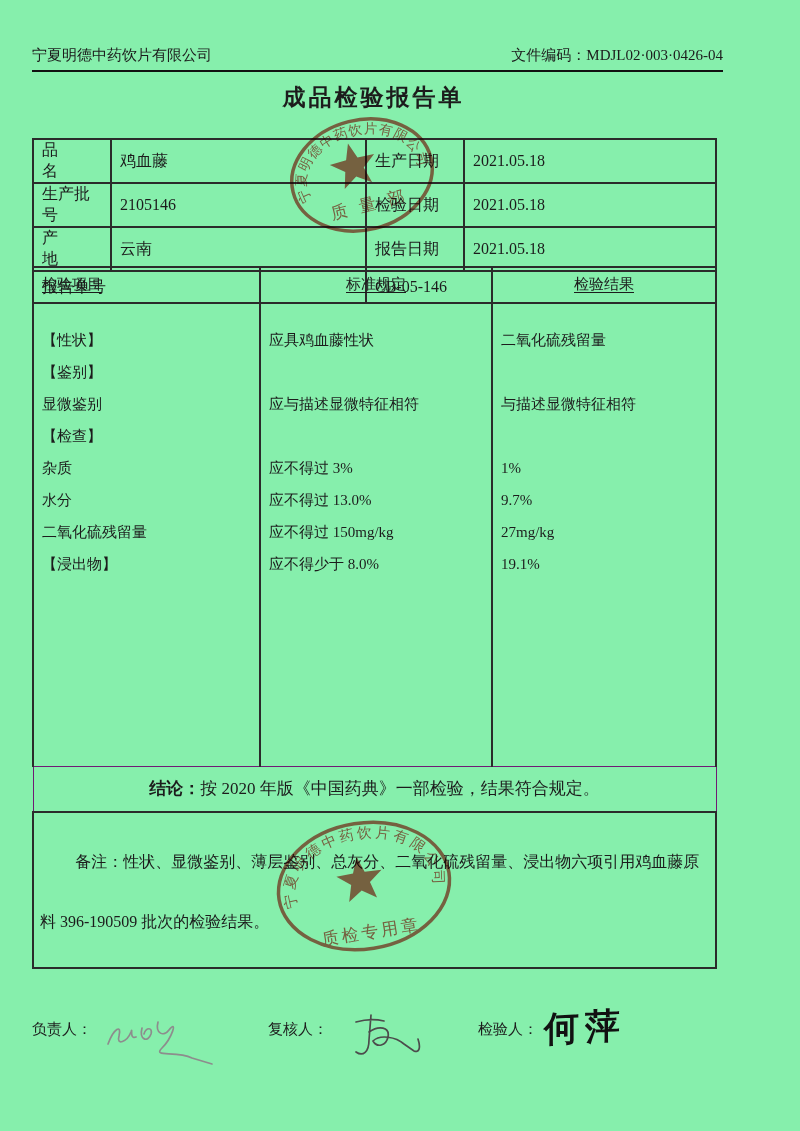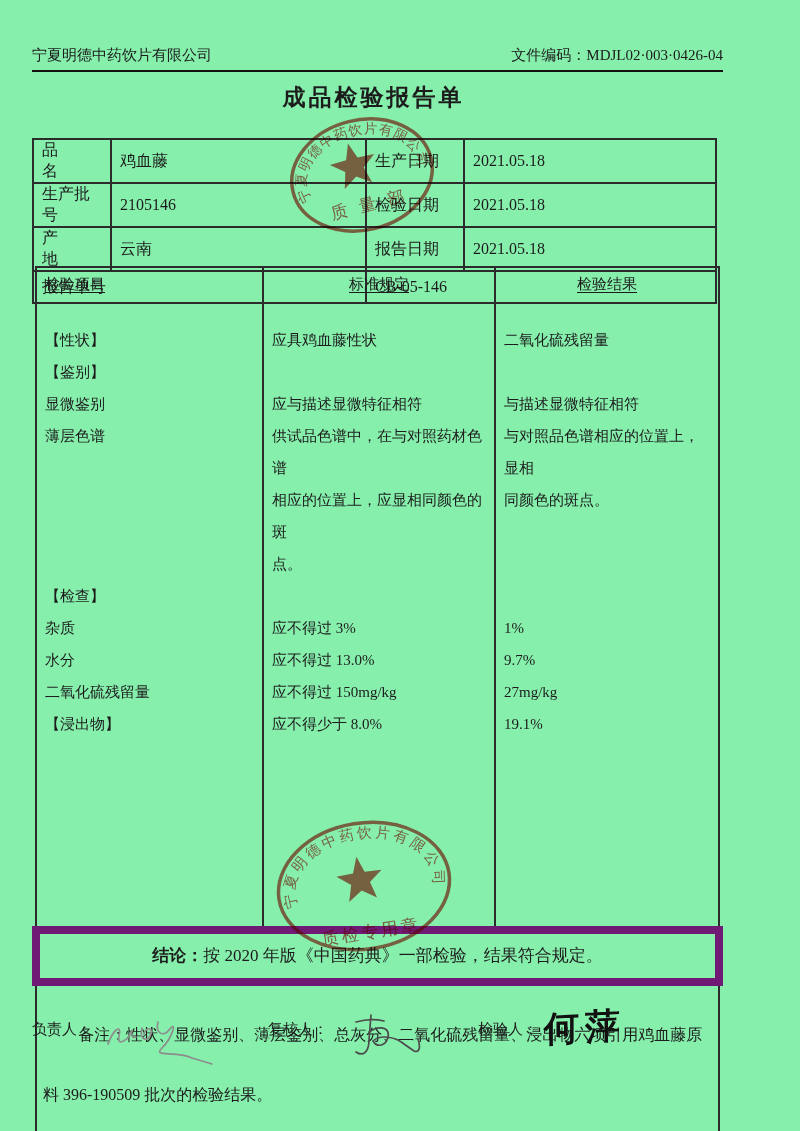--- a/index.html
+++ b/index.html
@@ -22,21 +22,21 @@
   .main-table{position:absolute;left:32px;top:266px;width:683px;table-layout:fixed;font-size:15px;}
   .main-table td,.main-table th{padding:0 8px;vertical-align:top;line-height:32px;white-space:pre-line;overflow:hidden;}
   .main-table .c1,.main-table .c2,.main-table .c3{border-left:2px solid #2b2b2b;border-right:2px solid #2b2b2b;}
   .main-table thead th{height:56px;font-weight:normal;border-top:2px solid #2b2b2b;}
   .main-table thead .c1{text-align:left;}
   .main-table thead .c2,.main-table thead .c3{text-align:center;}
   .uline{text-decoration:underline;text-underline-offset:3px;margin-top:45px;}
   .r{height:32px;}
   .r-tall td{height:96px;}
   .r-fill td{height:186px;}
-  .concl-td{border:8px solid #701a75;height:44px;text-align:center;font-size:17px;line-height:44px !important;white-space:normal !important;}
+  .concl-td{border:1px solid #701a75;height:44px;text-align:center;font-size:17px;line-height:44px !important;white-space:normal !important;}
   .concl-td b{font-weight:bold;}
   .remark-td{border:2px solid #2b2b2b;height:61px;font-size:16px;padding:4px 6px 0 6px !important;line-height:30px !important;}
   .remark-l1{text-indent:2.2em;}
   
   .stamp{position:absolute;mix-blend-mode:multiply;opacity:0.82;pointer-events:none;}
   
   .footer{position:absolute;left:32px;top:1012px;width:691px;height:70px;font-size:15px;}
   .fgroup{position:absolute;top:8px;}
   .sig{position:absolute;}
   .sig-name{font-size:35px;font-weight:bold;transform:rotate(-3deg) skewX(-3deg);letter-spacing:6px;color:#111;}
@@ -108,28 +108,20 @@
       </tr>
       <tr class="r">
         <td class="c1">【鉴别】</td>
         <td class="c2"></td>
         <td class="c3"></td>
       </tr>
       <tr class="r">
         <td class="c1">显微鉴别</td>
         <td class="c2">应与描述显微特征相符</td>
         <td class="c3">与描述显微特征相符</td>
-      </tr>
-      <tr class="r r-tall">
-        <td class="c1">薄层色谱</td>
-        <td class="c2">供试品色谱中，在与对照药材色谱
-相应的位置上，应显相同颜色的斑
-点。</td>
-        <td class="c3">与对照品色谱相应的位置上，显相
-同颜色的斑点。</td>
       </tr>
       <tr class="r">
         <td class="c1">【检查】</td>
         <td class="c2"></td>
         <td class="c3"></td>
       </tr>
       <tr class="r">
         <td class="c1">杂质</td>
         <td class="c2">应不得过 3%</td>
         <td class="c3">1%</td>

